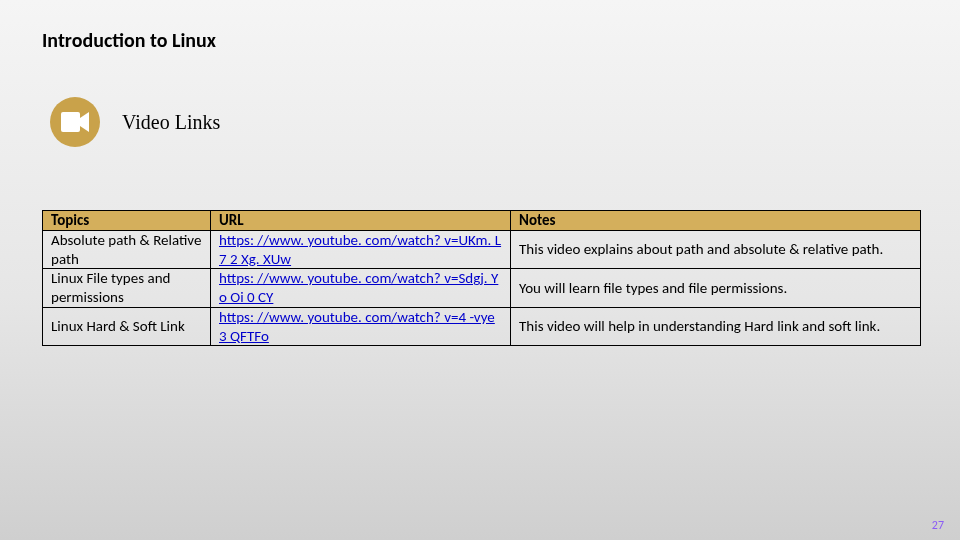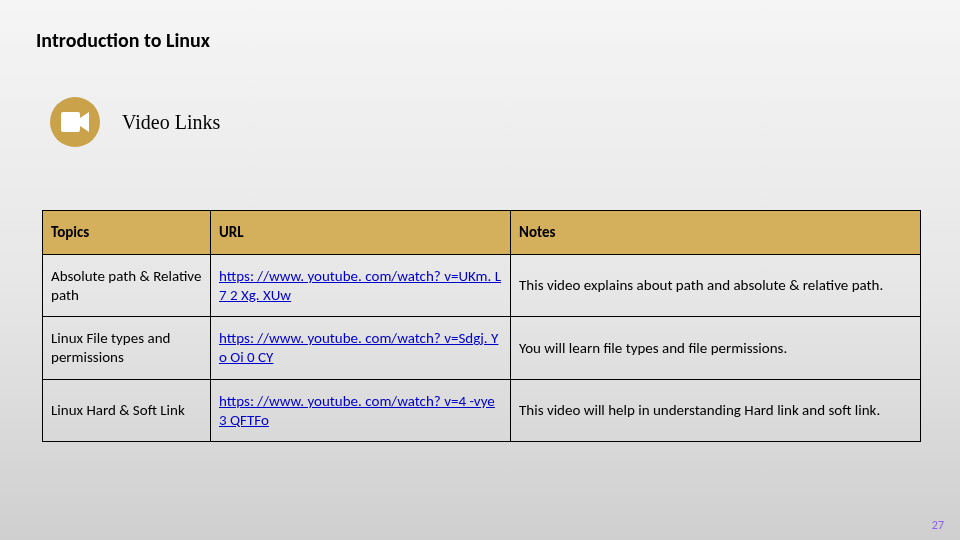--- a/index.html
+++ b/index.html
@@ -10,21 +10,21 @@
     font-family: Calibri, "Segoe UI", Arial, sans-serif;
     background: linear-gradient(to bottom, #f5f5f5 0%, #e6e6e6 55%, #cfcfcf 100%);
     color: #000;
     overflow: hidden;
     position: relative;
   }
 
   .page-title {
     position: absolute;
     top: 28px;
-    left: 36px;
+    left: 42px;
     font-size: 20px;
     font-weight: 700;
   }
 
   .section {
     position: absolute;
     top: 97px;
     left: 50px;
     display: flex;
     align-items: center;
@@ -59,21 +59,21 @@
     table-layout: fixed;
   }
 
   .links-table col.col-topics { width: 168px; }
   .links-table col.col-url    { width: 300px; }
   .links-table col.col-notes  { width: 410px; }
 
   .links-table th,
   .links-table td {
     border: 1px solid #000;
-    padding: 12px 8px;
+    padding: 0 8px;
     font-size: 15px;
     line-height: 1.25;
     vertical-align: middle;
     text-align: left;
   }
   .links-table th {
     background: #d4af5c;
     font-weight: 700;
   }
   .links-table td.url-cell a {

